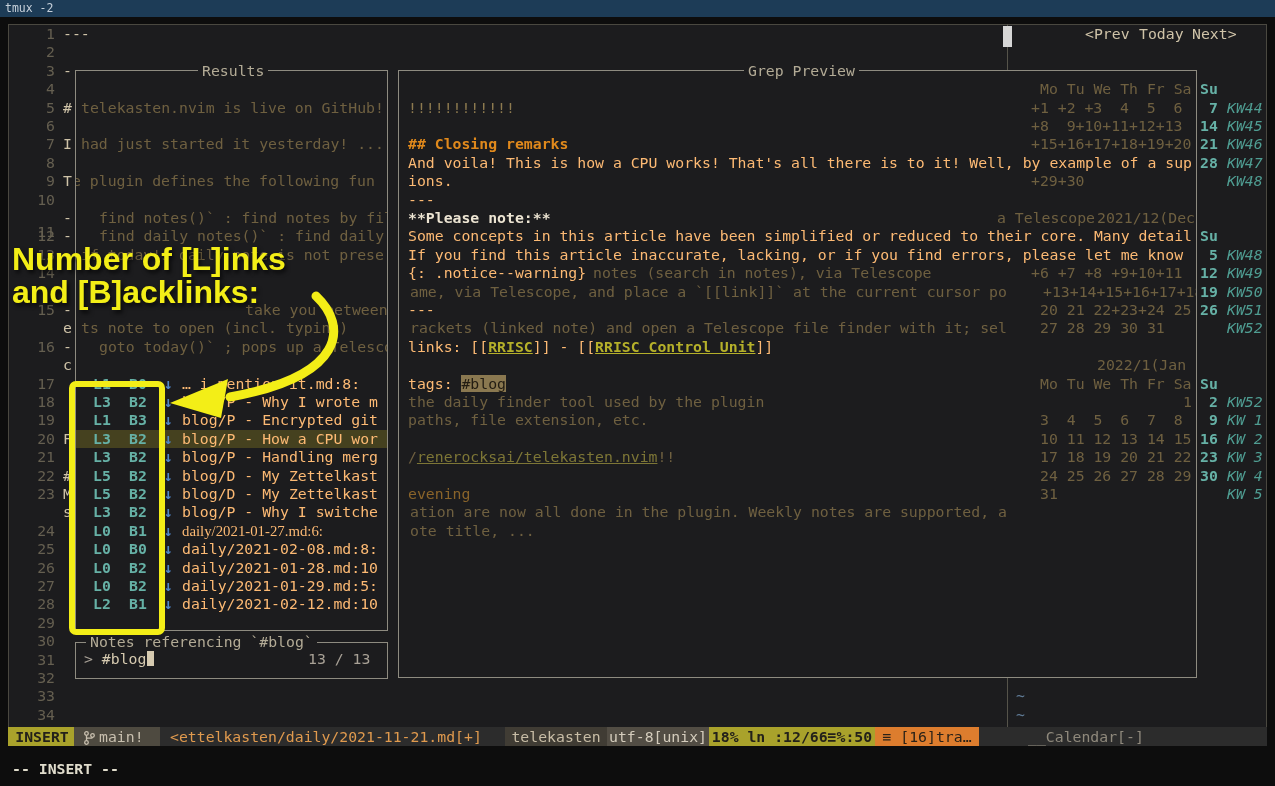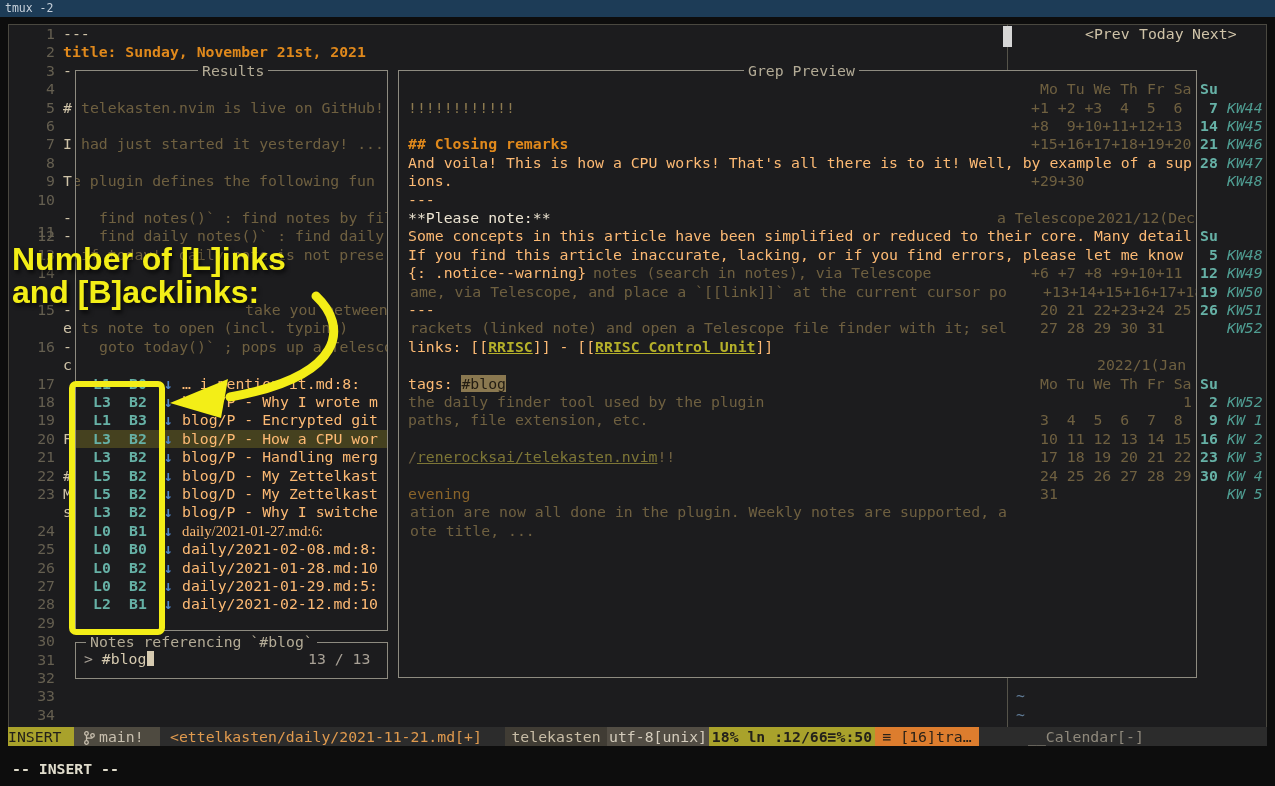--- a/index.html
+++ b/index.html
@@ -41,33 +41,33 @@
   .qry{color:#d6cab0}
   .cursor{display:inline-block;width:7px;height:15px;background:#d6cab0;vertical-align:-2px;margin-left:1px}
   .counter{position:absolute;left:308px;top:650px;line-height:18.4px;z-index:6}
 
   .fg{color:#cfc3a8}
   .or{color:#e0891c;font-weight:bold}
   .tan{color:#fdba74}
   .dim{color:#6f6040}
   .dim2{color:#8d7a4f}
   .dimor{color:#8a642a}
-  .wh{color:#ece4d2;font-weight:normal}
+  .wh{color:#ece4d2;font-weight:bold}
   .lnk{color:#b5b02a;font-weight:bold;text-decoration:underline}
   .dlnk{color:#7d7636;text-decoration:underline}
   .teal{color:#66b1a6;font-weight:bold}
   .kw{color:#4f9d92;font-style:italic}
   .blue{color:#4f86c8;font-weight:bold}
   .gry{color:#a8a196}
   .til{color:#5f7a95}
   .chip{background:#8a7850;color:#221c12}
 
   .statusline{position:absolute;left:8px;top:727px;width:1259px;height:19px;background:#2c2c2c;z-index:8}
   .seg{position:absolute;height:19px;line-height:19px;white-space:pre}
-  .seg.mode{left:0;width:68px;background:#a9a22b;color:#23211a;font-weight:normal;}
+  .seg.mode{left:0;width:68px;background:#a9a22b;color:#23211a;font-weight:bold;text-align:center}
   .seg.branch{left:66px;width:86px;background:#4e4a40;color:#c8bfae;padding-left:10px}
   .seg.branch svg{vertical-align:-3px;margin-right:4px}
   .seg.file{left:152px;padding-left:10px;color:#e09a4e}
   .seg.plugin{left:497px;width:102px;background:#403c34;color:#c8bda6;text-align:center}
   .seg.enc{left:599px;width:102px;background:#524d44;color:#d4ccbc;text-align:center}
   .seg.pos{left:701px;width:166px;background:#a9a22b;color:#23211a;font-weight:bold;text-align:center}
   .seg.warn{left:867px;width:104px;background:#dd7d2e;color:#2a2218;text-align:center}
   .seg.calstat{left:1008px;padding-left:12px;color:#8f897c}
 
   .cmdline{position:absolute;left:12px;top:760px;color:#e0dccc;font-weight:bold;z-index:8}
@@ -94,21 +94,20 @@
 
   <div class="win results-win"></div>
   <div class="win preview-win"></div>
   <div class="win prompt-win"></div>
 
   <div id="layer-base">
       <span class="frag fg" style="left: 63px; top: 25px;">---</span>
       <span class="frag fg" style="left: 1085px; top: 25px;">&lt;Prev</span>
       <span class="frag fg" style="left: 1139px; top: 25px;">Today</span>
       <span class="frag fg" style="left: 1192px; top: 25px;">Next&gt;</span>
-      <span class="frag or" style="left: 63px; top: 43.4px;">title: Sunday, November 21st, 2021</span>
       <span class="frag fg" style="left: 63px; top: 61.8px;">-</span>
       <span class="frag fg" style="left: 63px; top: 98.6px;">#</span>
       <span class="frag fg" style="left: 63px; top: 135.4px;">I</span>
       <span class="frag fg" style="left: 63px; top: 172.2px;">T</span>
       <span class="frag fg" style="left: 63px; top: 209px;">-</span>
       <span class="frag fg" style="left: 63px; top: 227.4px;">-</span>
       <span class="frag fg" style="left: 63px; top: 301px;">-</span>
       <span class="frag fg" style="left: 63px; top: 319.4px;">e</span>
       <span class="frag fg" style="left: 63px; top: 337.8px;">-</span>
       <span class="frag fg" style="left: 63px; top: 356.2px;">c</span>

